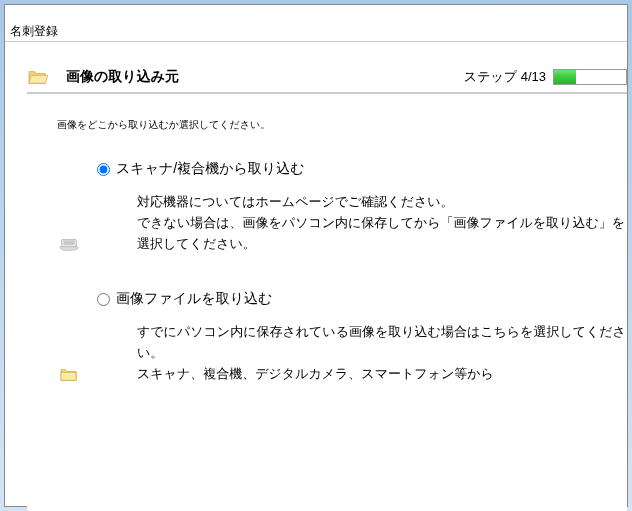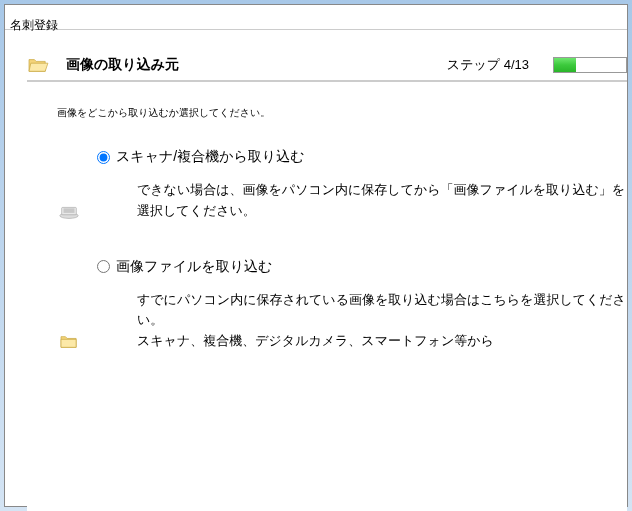--- a/index.html
+++ b/index.html
@@ -18,21 +18,21 @@
     }
     .window {
       background: #ffffff;
       width: 100%;
       height: 100%;
       border: 1px solid #888;
       position: relative;
     }
     .titlebar {
       background: #ffffff;
-      padding: 12px 5px;
+      padding: 18px 5px;
       font-size: 12px;
       height: 18px;
       border-bottom: 1px solid #ccc;
     }
     .content {
       background: #ffffff;
       margin: 18px 0 0 22px;
       padding: 0;
       height: calc(100% - 36px);
     }
@@ -58,21 +58,21 @@
       height: 100%;
     }
     .header-title {
       font-size: 14px;
       font-weight: bold;
       color: #000;
     }
     .header-right {
       display: flex;
       align-items: center;
-      gap: 24px;
+      gap: 7px;
       padding-right: 0;
     }
     .step-text {
       font-size: 13px;
     }
     .progress-bar {
       width: 74px;
       height: 16px;
       border: 1px solid #999;
       background: #fff;
@@ -181,20 +181,21 @@
           <rect x="4" y="3" width="16" height="8" rx="1" fill="#e8e8e8" stroke="#999" stroke-width="0.6"></rect>
           <rect x="6" y="4" width="12" height="5" fill="#c8c8c8"></rect>
         </svg>
       </div>
       <div class="option-content">
         <div class="radio-row">
           <input type="radio" name="source" checked="" style="">
           <span class="radio-label">スキャナ/複合機から取り込む</span>
         </div>
         <div class="option-description">
+          <div>対応機器についてはホームページでご確認ください。</div>
           <div>できない場合は、画像をパソコン内に保存してから「画像ファイルを取り込む」を選択してください。</div>
         </div>
       </div>
     </div>
 
     <div class="option-block">
       <div class="option-icon folder-small-icon">
         <svg viewBox="0 0 22 18">
           <path d="M2 3 L7 3 L9 5 L19 5 L19 15 L2 15 Z" fill="#f4d47a" stroke="#c9a943" stroke-width="0.8"></path>
           <path d="M2 6 L19 6 L19 15 L2 15 Z" fill="#fce9a8" stroke="#c9a943" stroke-width="0.8"></path>

